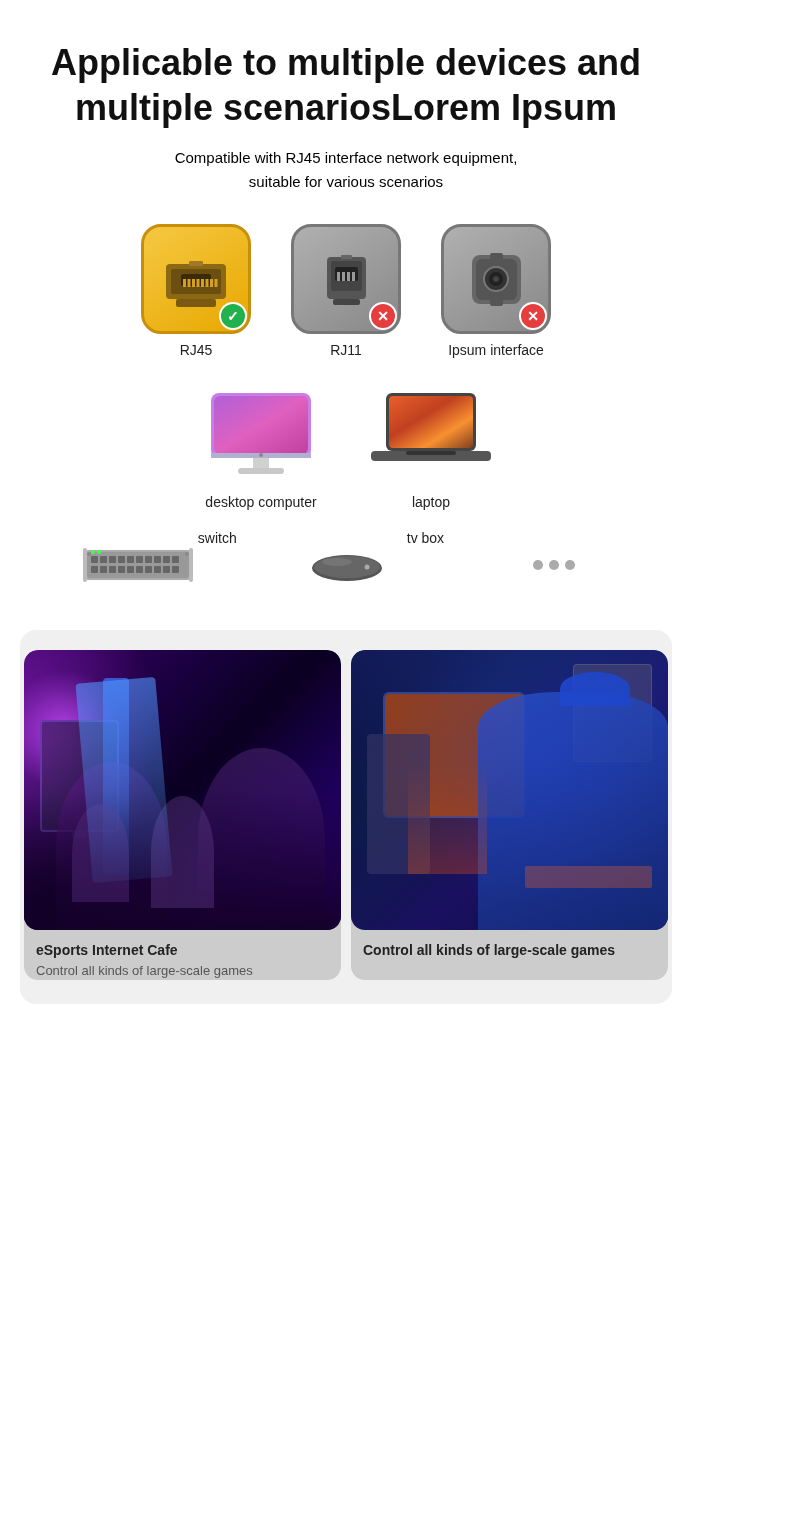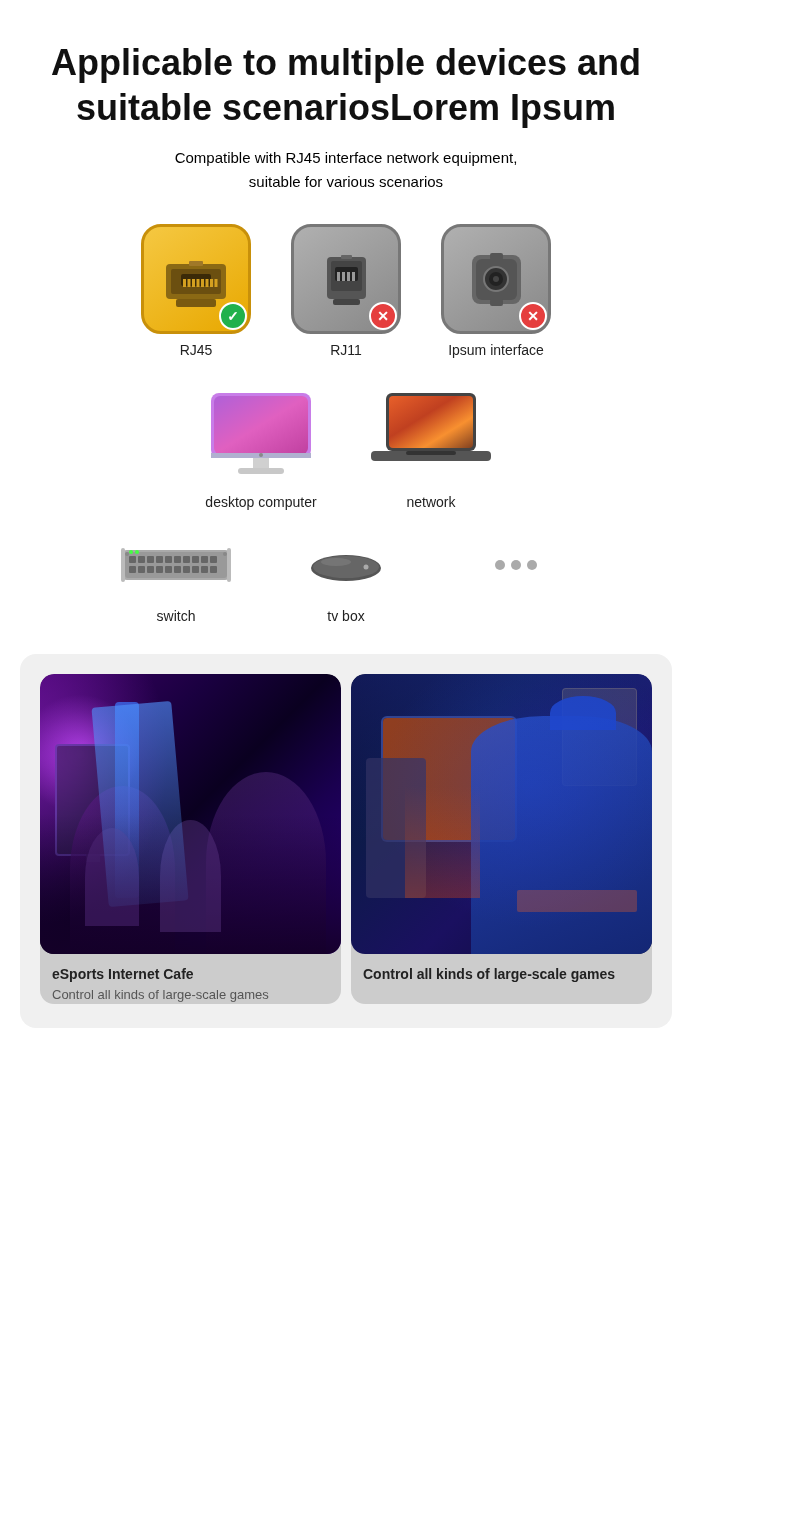--- a/index.html
+++ b/index.html
@@ -140,23 +140,21 @@
     
     .bottom-devices-row {
       display: flex;
       justify-content: center;
       align-items: flex-start;
       gap: 50px;
       margin-bottom: 30px;
     }
     .bottom-device-item {
       display: flex;
-      flex-direction: column;
-      align-items: center;
-      gap: 8px;
+      align-items: flex-start;
       min-width: 120px;
     }
     .bottom-device-icon {
       width: 120px;
       height: 70px;
       display: flex;
       align-items: center;
       justify-content: center;
     }
     .dots-icon {
@@ -174,21 +172,21 @@
     
     .scenarios-section {
       background: #f0f0f0;
       border-radius: 16px;
       padding: 0 0 24px;
       margin: 0 0 0;
     }
     .scenarios-grid {
       display: flex;
       gap: 10px;
-      padding: 20px 20px 0;
+      padding: 20px 4px 0;
     }
     .scenario-card {
       flex: 1;
       border-radius: 14px;
       overflow: hidden;
       background: #ccc;
       position: relative;
     }
     .scenario-image {
       width: 100%;
@@ -337,21 +335,21 @@
     }
   </style>
 </head>
 <body>
 
 <div class="page-wrapper">
 
   <div class="header-section">
     <h1 class="main-title">
       <span>Applicable to multiple devices and</span><br>
-      <span>suitable scenariosLorem Ipsum</span>
+      <span>multiple scenariosLorem Ipsum</span>
     </h1>
     <p class="sub-description">Compatible with RJ45 interface network equipment, suitable for various scenarios</p>
   </div>
 
   <div class="connectors-row">
 
     <div class="connector-item">
       <div class="connector-icon-wrap">
         <div class="connector-icon-box yellow">
           <svg class="rj45-svg" viewBox="0 0 70 60">
@@ -469,21 +467,21 @@
               <stop offset="40%" stop-color="#c04020"></stop>
               <stop offset="70%" stop-color="#f89030"></stop>
               <stop offset="100%" stop-color="#804020"></stop>
             </linearGradient>
           </defs>
 
           <rect x="5" y="63" width="120" height="10" rx="4" fill="#555"></rect>
           <rect x="40" y="63" width="50" height="4" rx="2" fill="#333"></rect>
         </svg>
       </div>
-      <span class="device-label">network</span>
+      <span class="device-label">laptop</span>
     </div>
 
   </div>
 
   <div class="bottom-devices-row">
 
     <div class="bottom-device-item">
       <div class="bottom-device-icon">
         <svg class="switch-device" viewBox="0 0 110 50">
 

